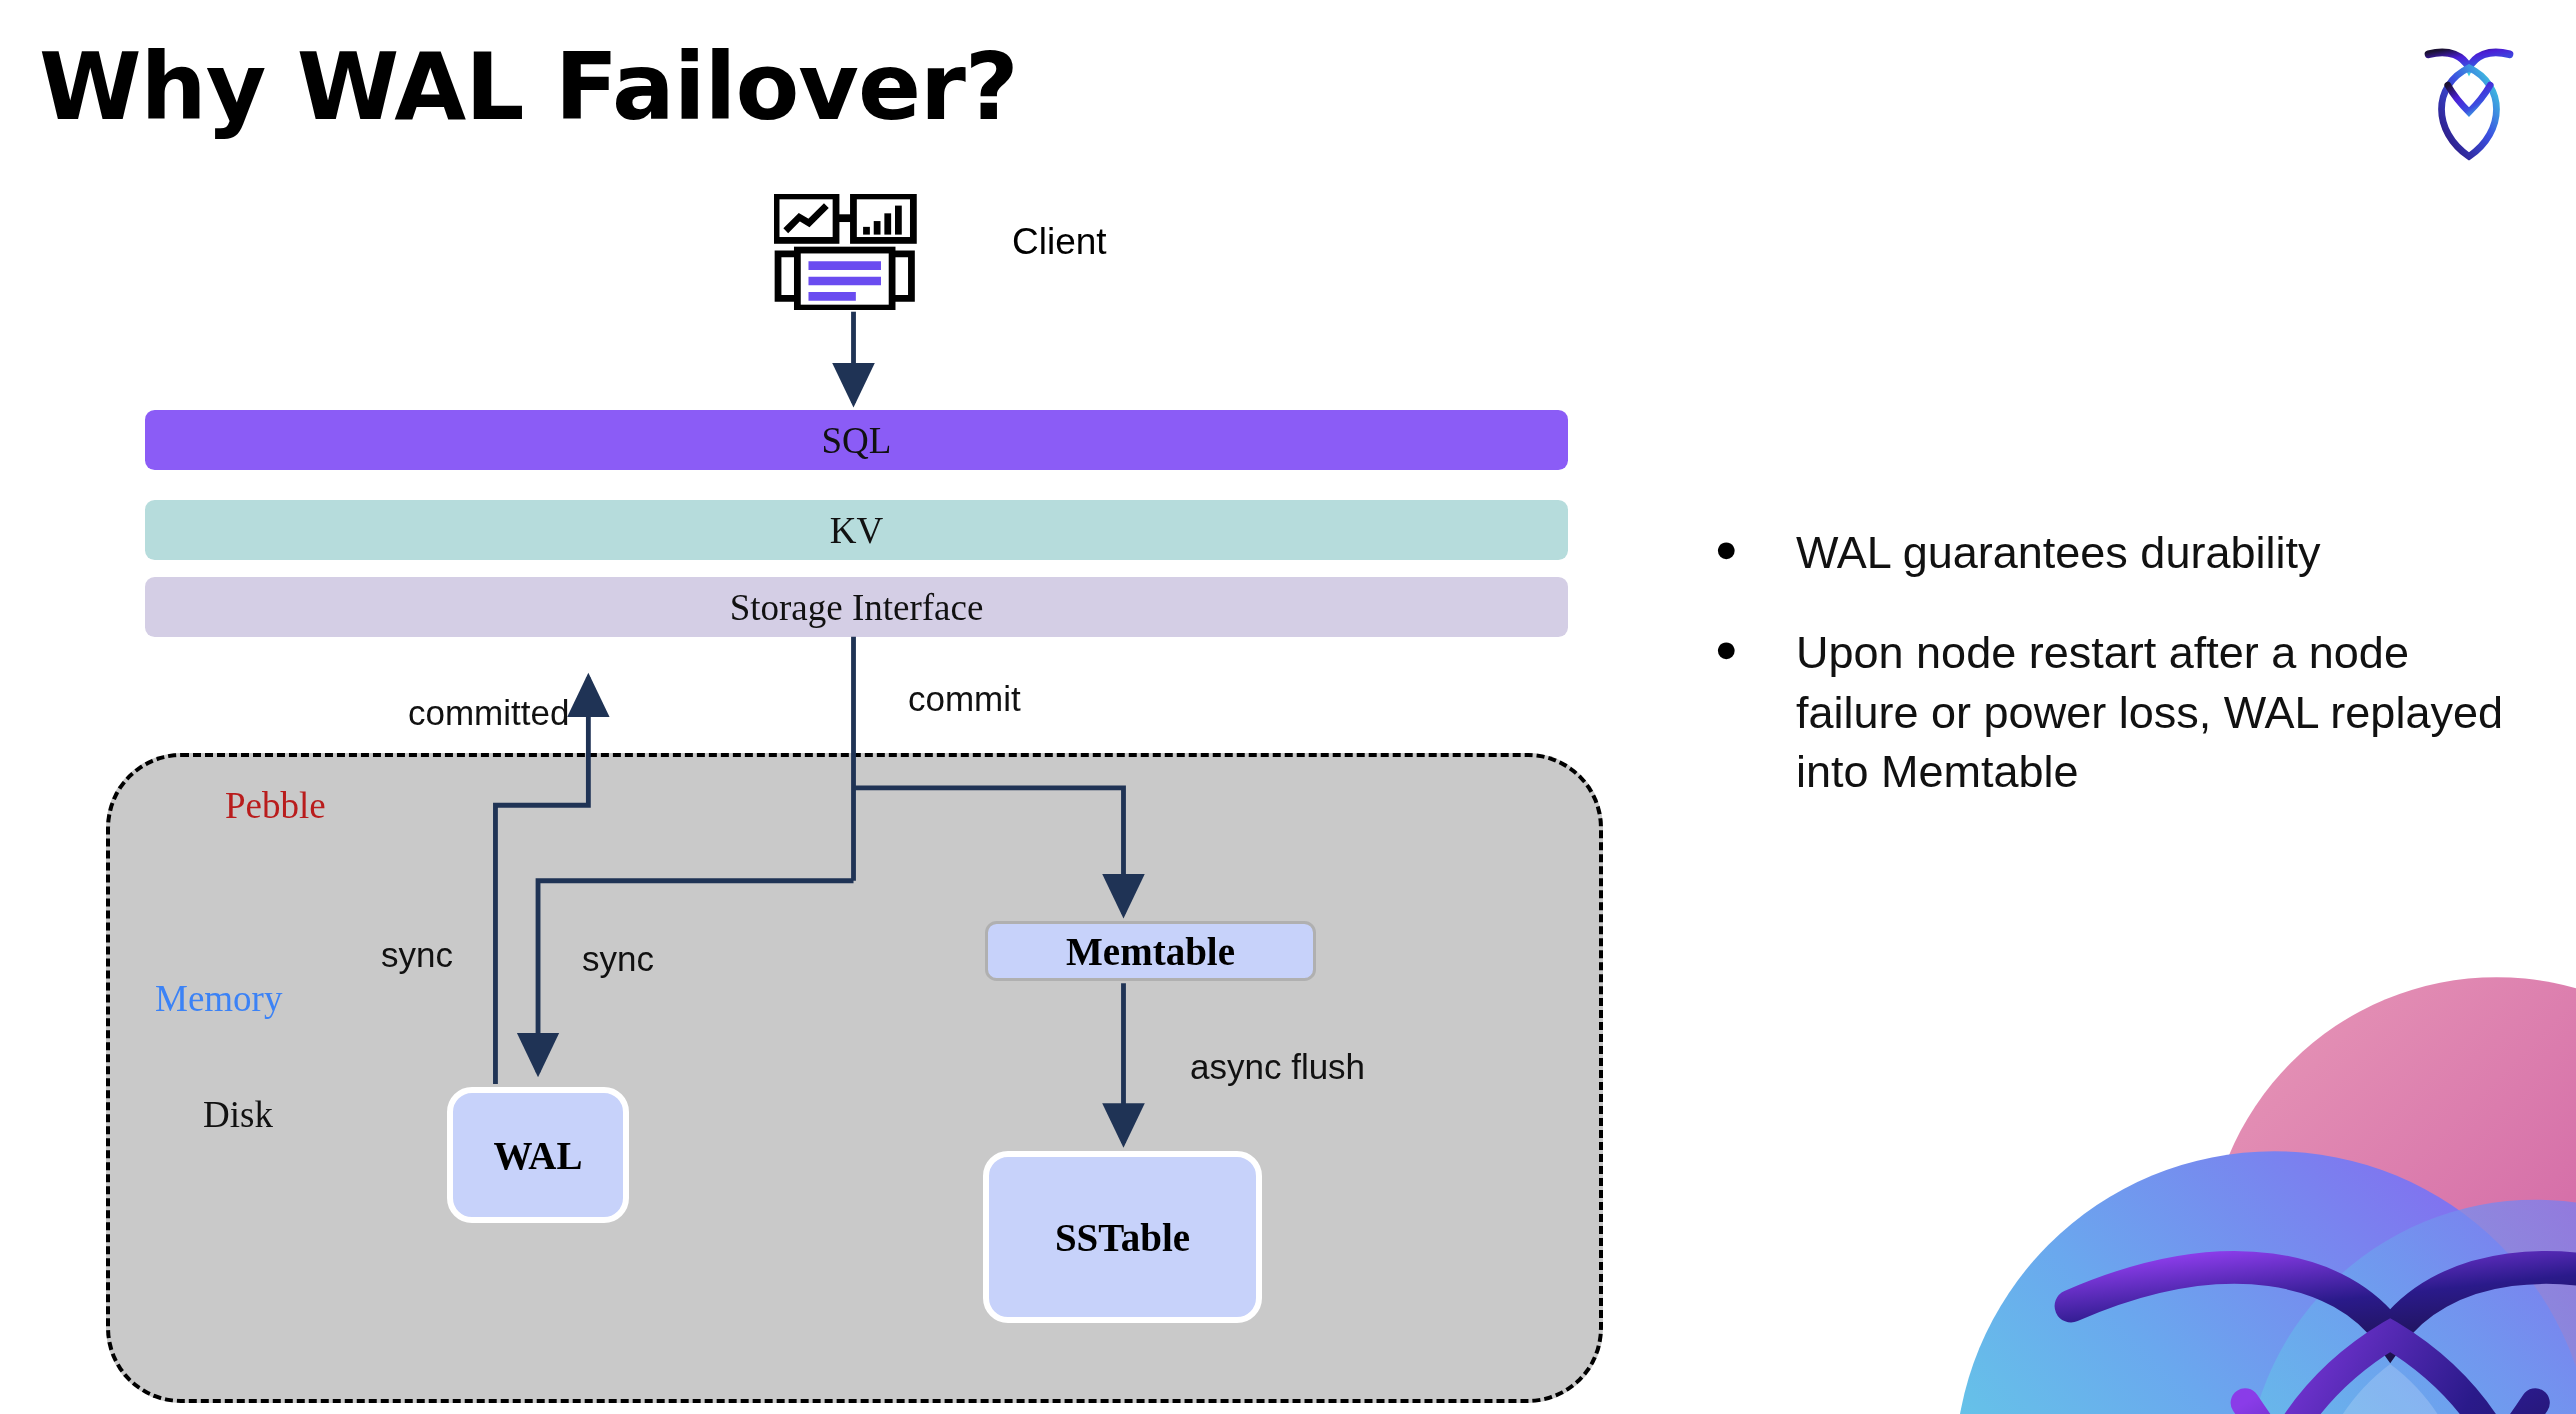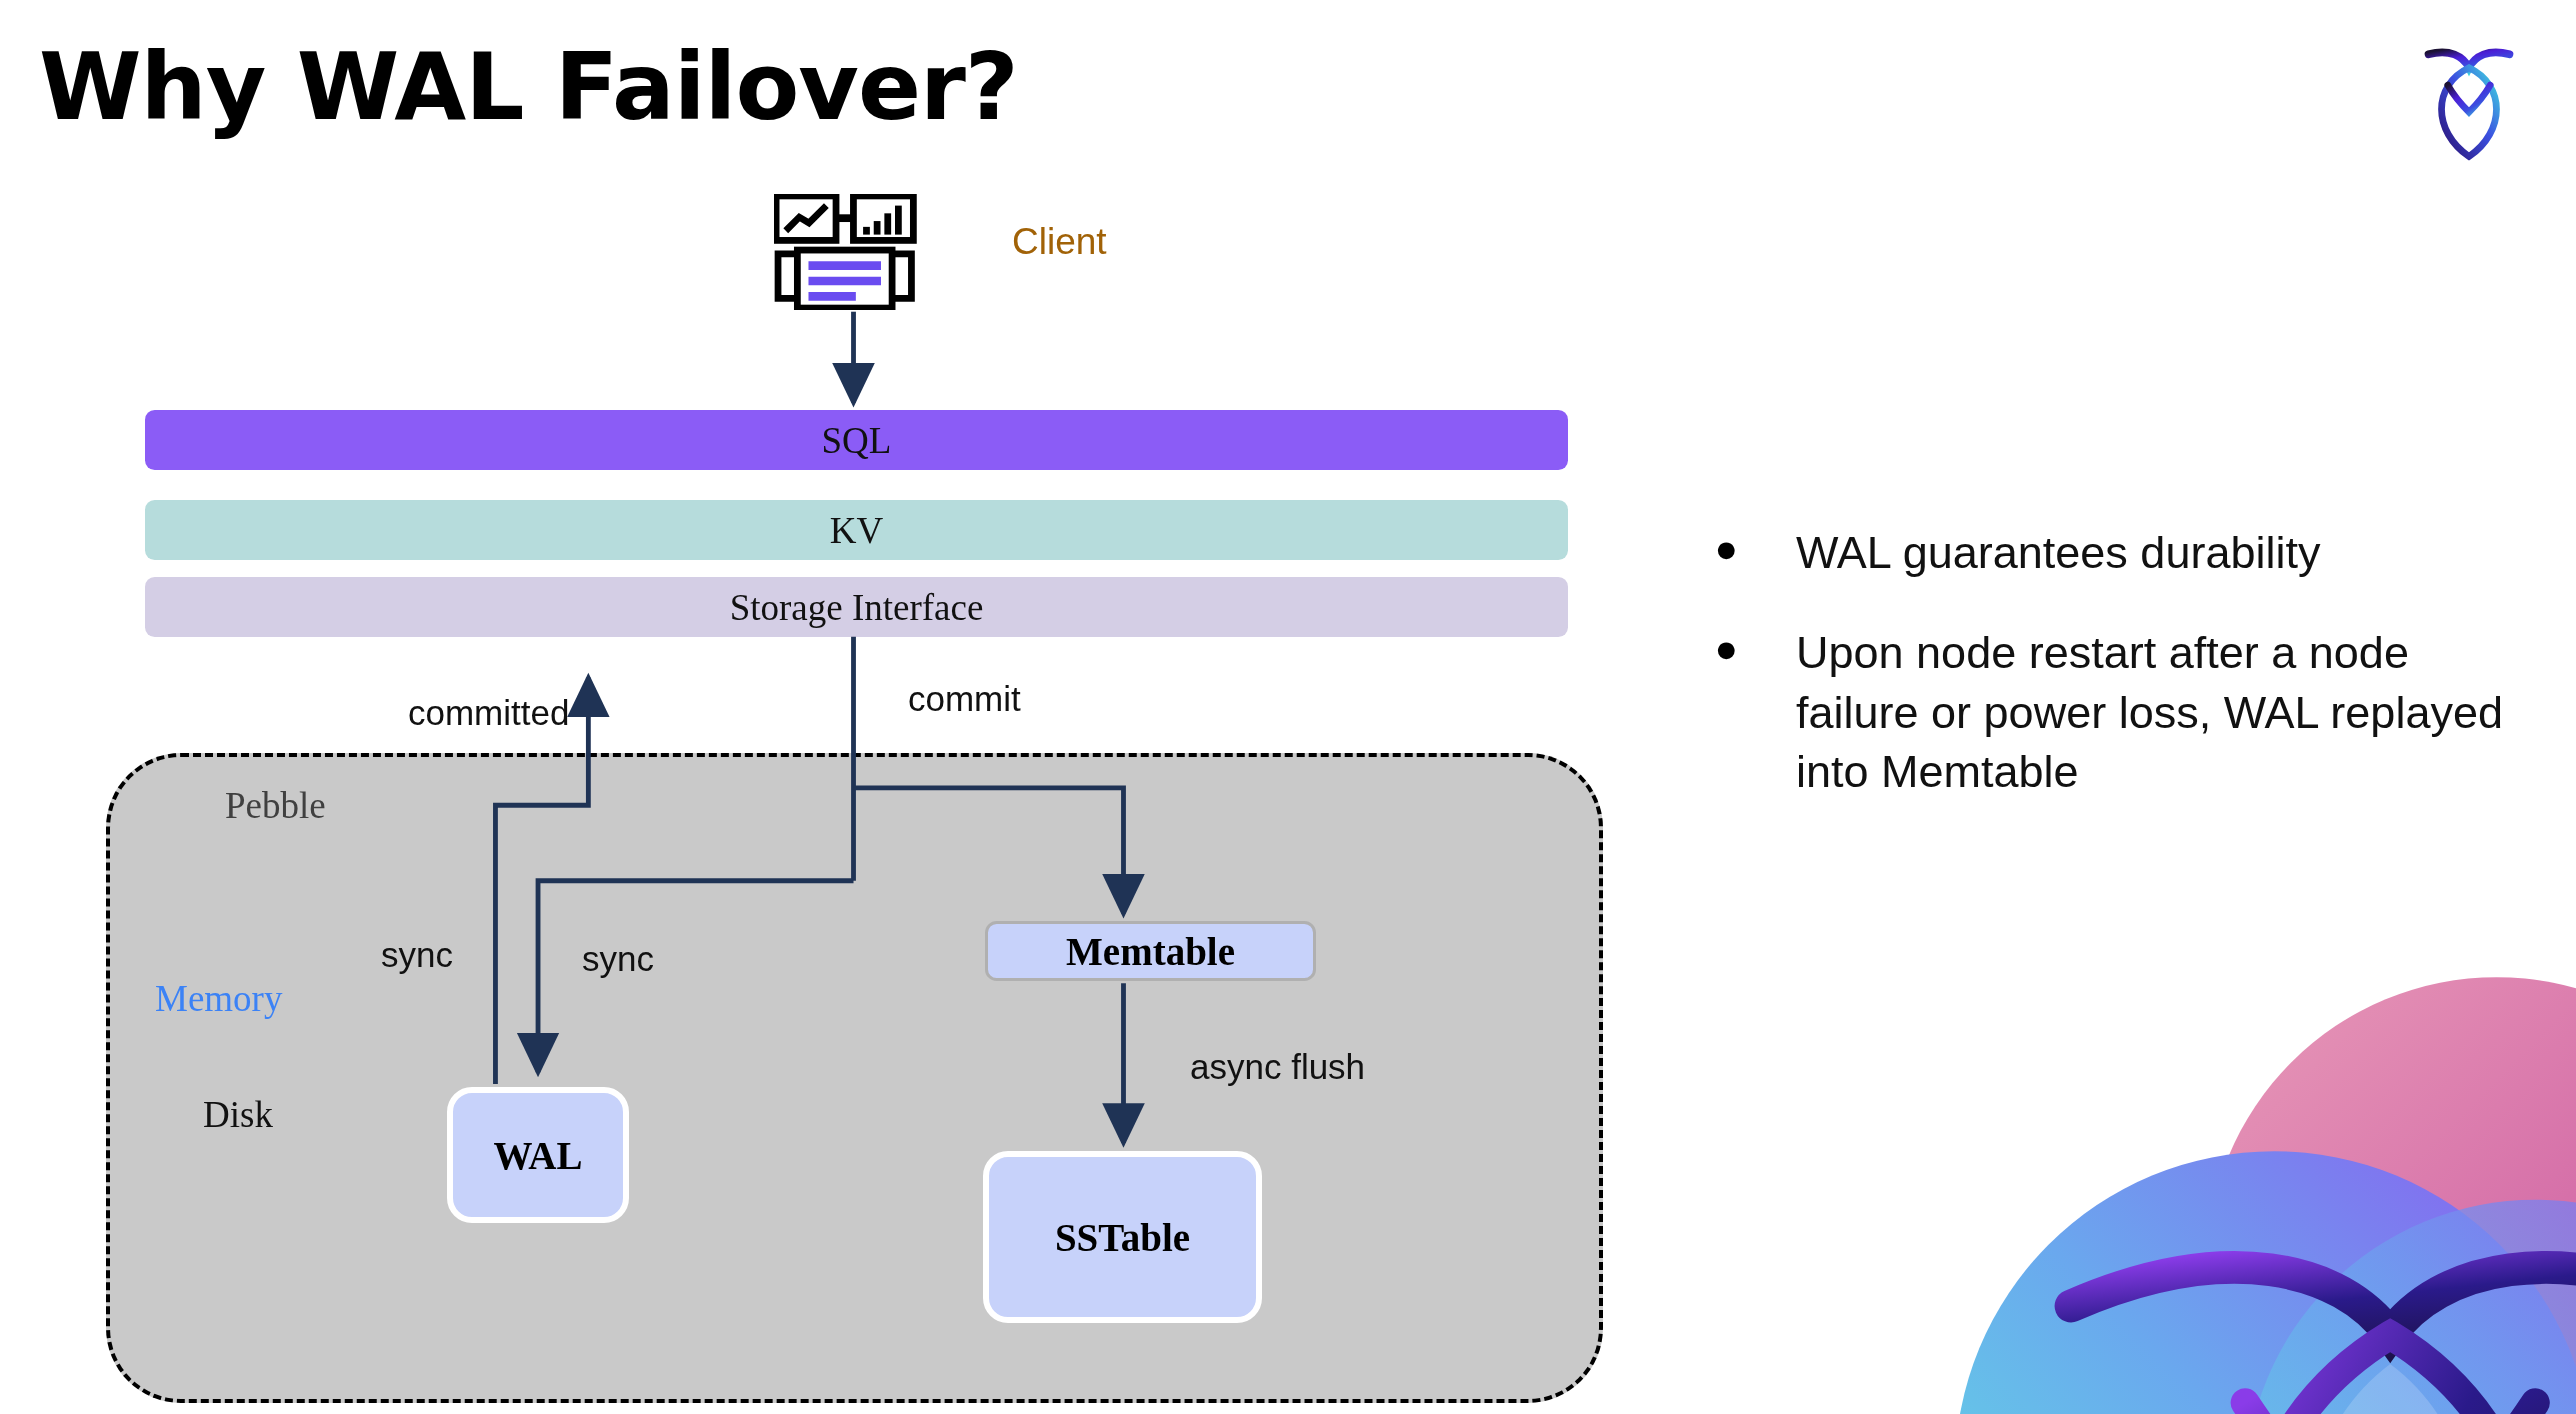--- a/index.html
+++ b/index.html
@@ -20,42 +20,42 @@
   #brand-logo{position:absolute;left:2411px;top:35px;width:116px;height:135px;}
 
   
   #watermark{position:absolute;left:1955px;top:948px;width:677px;height:542px;
              overflow:hidden;pointer-events:none;}
 
   
   #client-icon{position:absolute;left:774px;top:194px;width:155px;height:116px;}
   #client-label{
     position:absolute;left:1012px;top:221px;
-    font-size:37px;color:#a16207;font-family:"Liberation Sans",sans-serif;
+    font-size:37px;color:#000000;font-family:"Liberation Sans",sans-serif;
   }
 
   
   .layer-bar{
     position:absolute;left:145px;width:1423px;height:60px;border-radius:9.7px;
     display:flex;align-items:center;justify-content:center;
     font-family:"Liberation Serif",serif;font-size:37px;color:#111;
   }
   #layer-sql{top:410px;background:#8b5cf6;}
   #layer-kv{top:500px;background:#b6dcdc;}
   #layer-storage{top:577px;background:#d4cee5;}
 
   
   #pebble-container{
     position:absolute;left:106px;top:753px;width:1497px;height:650px;
     border:4.8px dashed #000;border-radius:75px;background:#c9c9c9;
     box-sizing:border-box;
   }
   #pebble-label{
     position:absolute;left:225px;top:784px;
-    font-family:"Liberation Serif",serif;font-size:37px;color:#404040;
+    font-family:"Liberation Serif",serif;font-size:37px;color:#b91c1c;
   }
   #memory-label{
     position:absolute;left:155px;top:977px;
     font-family:"Liberation Serif",serif;font-size:37px;color:#3b82f6;
   }
   #disk-label{
     position:absolute;left:203px;top:1093px;
     font-family:"Liberation Serif",serif;font-size:37px;color:#111;
   }
 

